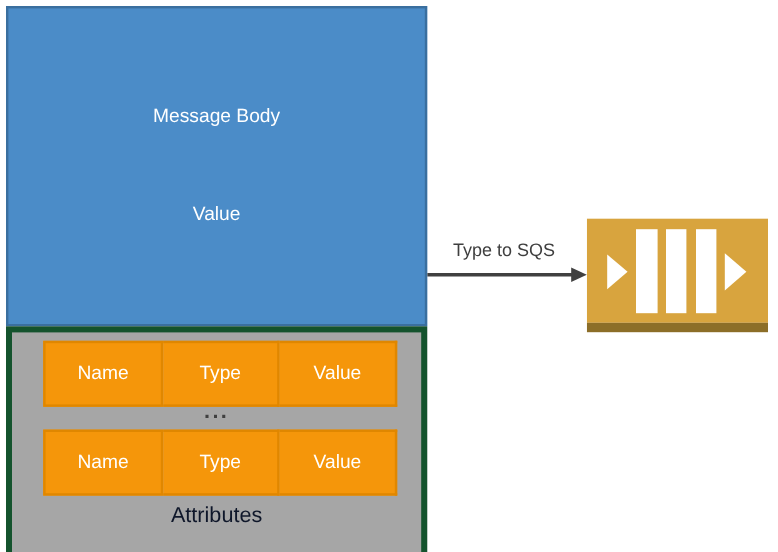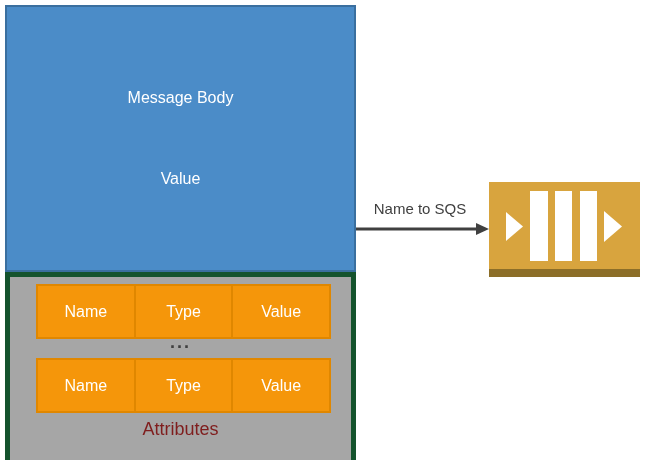--- a/index.html
+++ b/index.html
@@ -83,21 +83,21 @@
     font-weight: bold;
     letter-spacing: 2px;
     line-height: 18px;
   }
   .attr-label {
     position: absolute;
     left: 0;
     top: 142px;
     width: 100%;
     text-align: center;
-    color: #7f1d1d;
+    color: #0f172a;
     font-size: 18px;
   }
 
   
   .arrow-label {
     position: absolute;
     left: 356px;
     top: 199px;
     width: 128px;
     text-align: center;
@@ -136,21 +136,21 @@
     </div>
     <div class="attr-ellipsis">...</div>
     <div class="attr-row attr-row-2">
       <div class="attr-cell">Name</div>
       <div class="attr-cell">Type</div>
       <div class="attr-cell">Value</div>
     </div>
     <div class="attr-label">Attributes</div>
   </div>
 
-  <div class="arrow-label">Name to SQS</div>
+  <div class="arrow-label">Type to SQS</div>
 
   <svg class="arrow-svg" width="134" height="16">
     <line x1="0" y1="8" x2="121" y2="8" stroke="#404040" stroke-width="3"></line>
     <polygon points="120,2 133,8 120,14" fill="#404040"></polygon>
   </svg>
 
   <svg class="sqs-icon" width="151" height="95">
     <rect x="0" y="0" width="151" height="87" fill="#D8A43E"></rect>
     <rect x="0" y="87" width="151" height="8" fill="#8C6E28"></rect>
     <polygon points="17,30 17,59 34,44.5" fill="#ffffff"></polygon>

